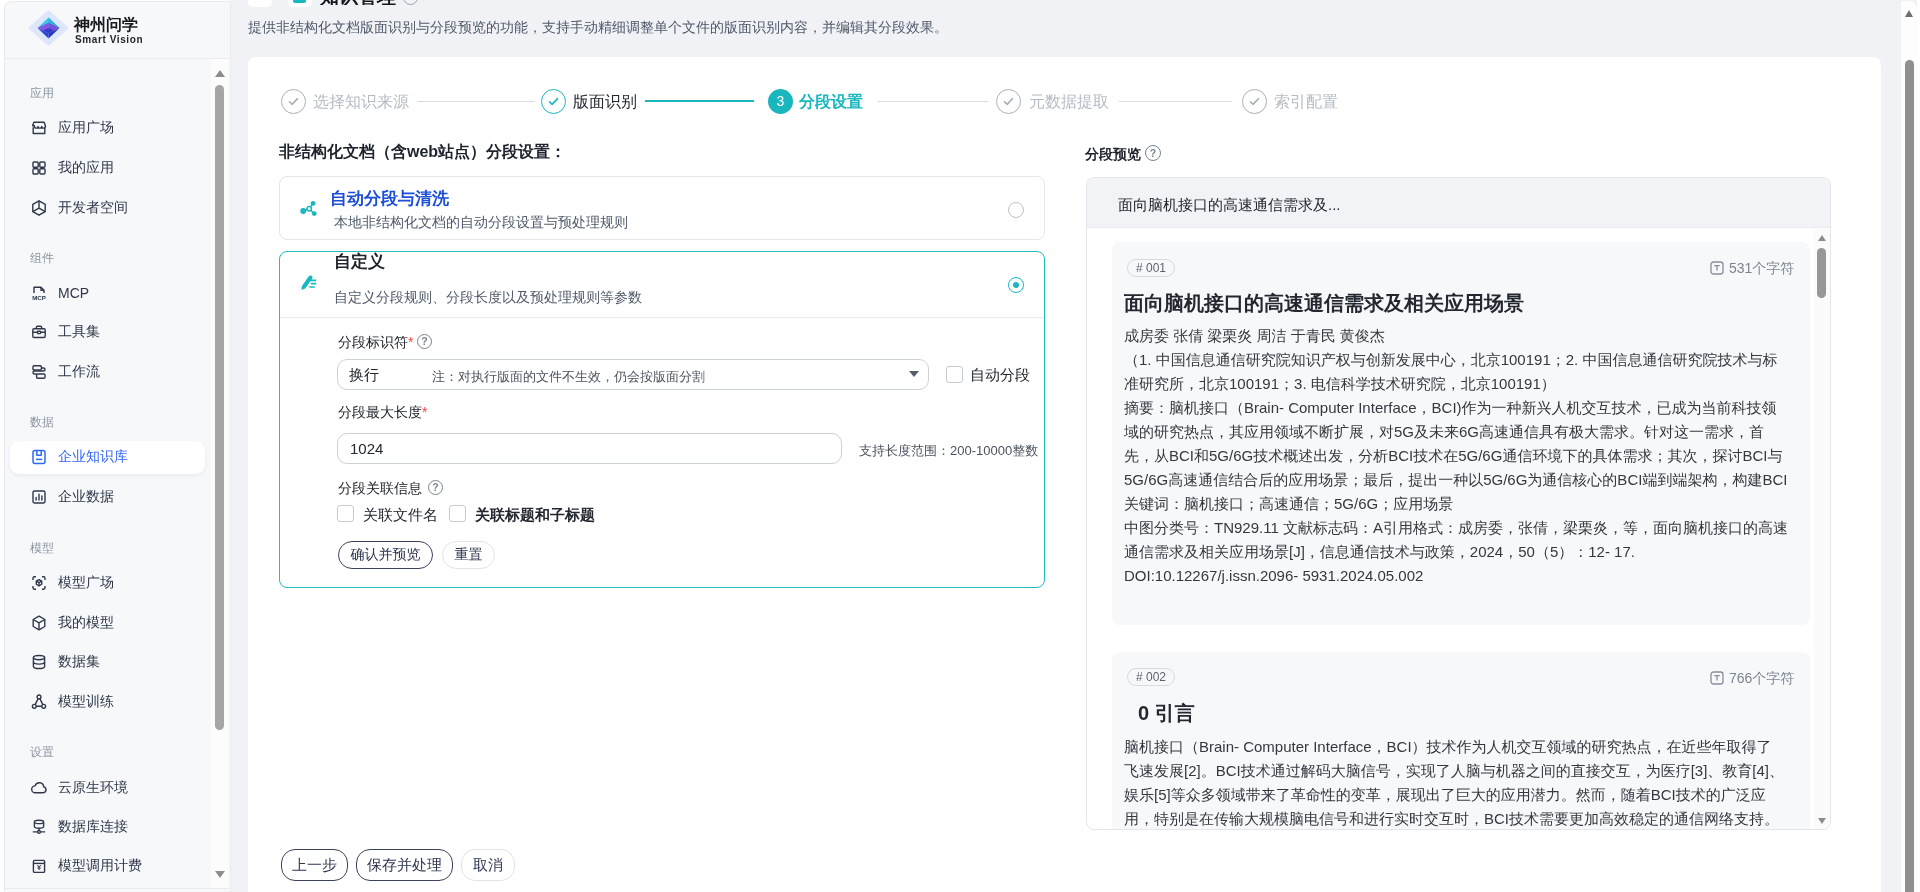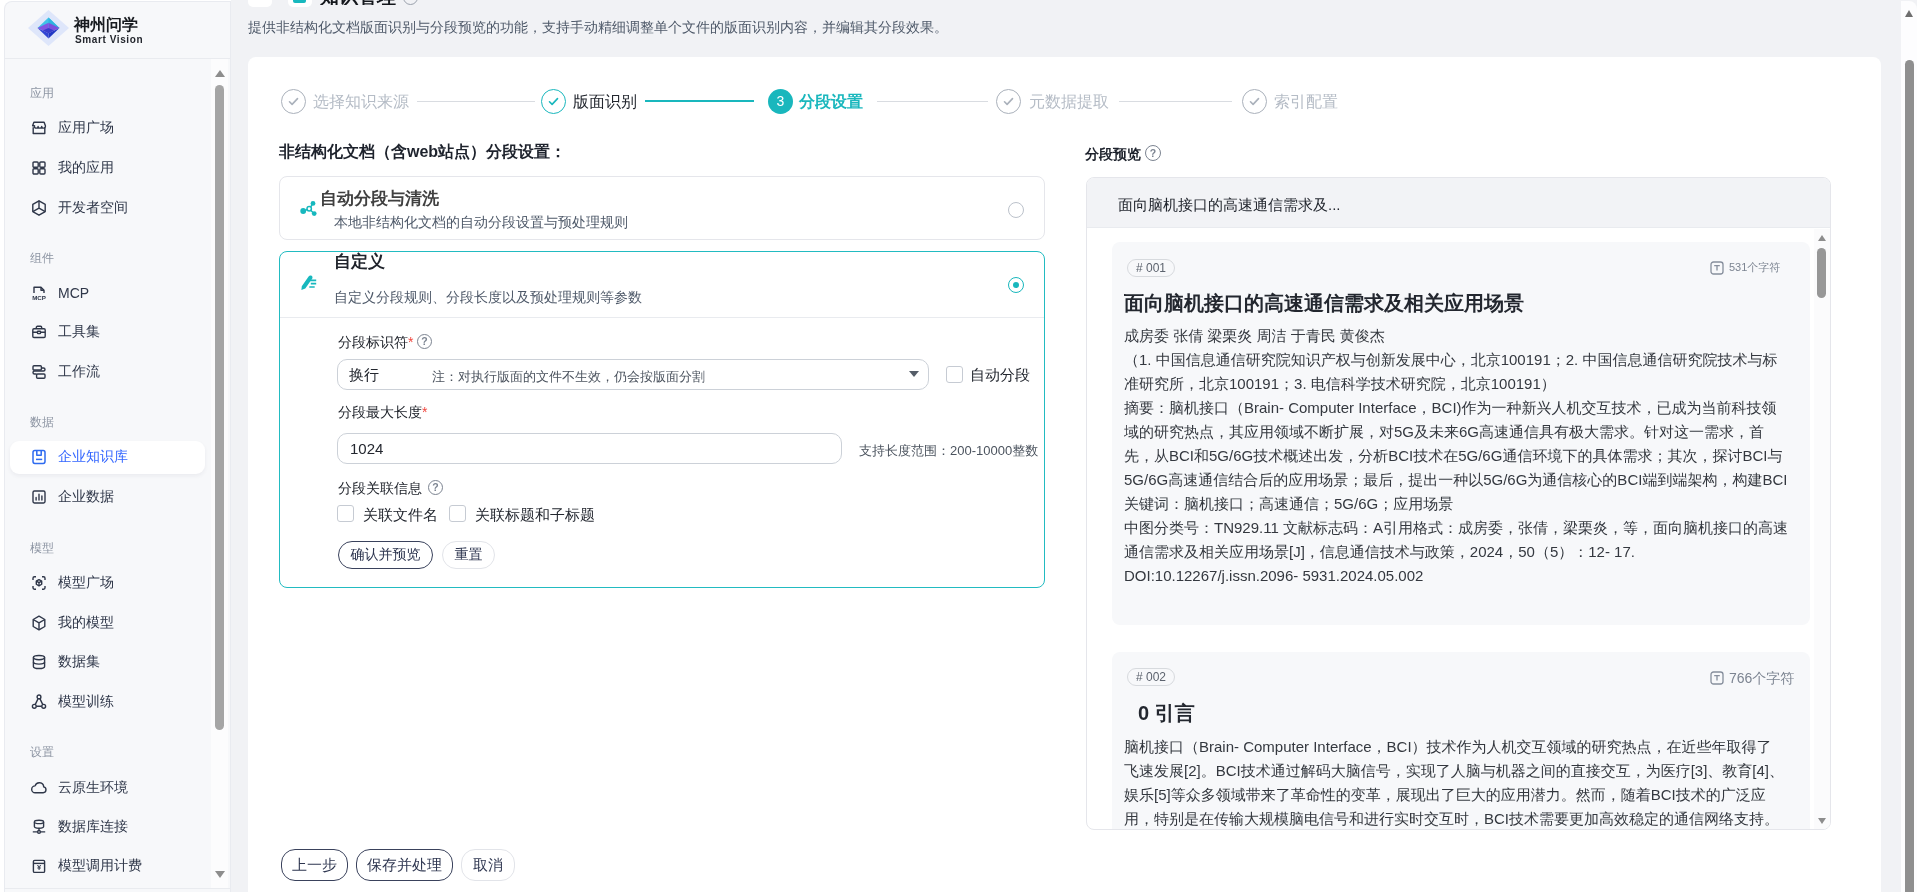--- a/index.html
+++ b/index.html
@@ -185,21 +185,21 @@
   <div class="abs" style="left:279px; top:176px; width:766px; height:64px; border:1px solid #e5e6eb; border-radius:8px; background:#fff;"></div>
   <svg class="abs" style="left:300px; top:200px;" width="18" height="18" viewBox="0 0 18 18">
       <g fill="#17b8be">
         <circle cx="3.2" cy="11" r="2.9"></circle>
         <circle cx="13" cy="3.4" r="2.4"></circle>
         <circle cx="14.2" cy="13.6" r="2.4"></circle>
       </g>
       <circle cx="9.2" cy="8.8" r="2.2" fill="none" stroke="#17b8be" stroke-width="1.5"></circle>
       <path d="M5.4 10.2l1.8-.7M10.5 7l1.6-2M10.7 10.3l2.2 2.2" stroke="#17b8be" stroke-width="1.5" fill="none"></path>
     </svg>
-  <div class="abs" style="left:320px; top:187px; font-size:17px; font-weight:bold; color:#404040;">自动分段与清洗</div>
+  <div class="abs" style="left:330px; top:187px; font-size:17px; font-weight:bold; color:#1d4ed8;">自动分段与清洗</div>
   <div class="abs" style="left:334px; top:214px; font-size:14px; color:#4e5969;">本地非结构化文档的自动分段设置与预处理规则</div>
   <div class="abs" style="left:1008px; top:202px; width:16px; height:16px; border:1.5px solid #bcc2cb; border-radius:50%; background:#fff;"></div>
 
   <div class="abs" style="left:279px; top:251px; width:766px; height:337px; border:1.5px solid #22bbc1; border-radius:8px; background:#fff;"></div>
   <svg class="abs" style="left:300px; top:271px;" width="19" height="20" viewBox="0 0 19 20">
       <path d="M1.8 15.2L8.6 5.4c.7-1 2-1.3 3-.6 1 .7 1.2 2 .5 3l-6.8 9.8-3.9 1.3.4-3.7z" fill="#17b8be"></path>
       <path d="M9.6 9.3l6.6 0M10.8 12.6h5.4M9.3 16h5.4" stroke="#17b8be" stroke-width="1.7" fill="none"></path>
     </svg>
   <div class="abs" style="left:334px; top:250px; font-size:17px; font-weight:bold; color:#20242c;">自定义</div>
   <div class="abs" style="left:334px; top:289px; font-size:14px; color:#4e5969;">自定义分段规则、分段长度以及预处理规则等参数</div>
@@ -219,21 +219,21 @@
   <div class="abs" style="left:338px; top:404px; font-size:14px; color:#20242c; font-weight:500;">分段最大长度<span style="color:#f0443c;">*</span></div>
   <div class="abs" style="left:337px; top:433px; width:505px; height:31px; border:1px solid #ccd1d8; border-radius:10px; background:#fff;"></div>
   <div class="abs" style="left:350px; top:440px; font-size:15px; color:#23272f;">1024</div>
   <div class="abs" style="left:859px; top:442px; font-size:13px; color:#4b535e;">支持长度范围：200-10000整数</div>
 
   <div class="abs" style="left:338px; top:480px; font-size:14px; color:#20242c; font-weight:500;">分段关联信息</div>
   <div class="abs qmark" style="left:428px; top:480px;">?</div>
   <div class="abs" style="left:337px; top:505px; width:17px; height:17px; border:1.5px solid #c6cbd3; border-radius:3px; background:#fff;"></div>
   <div class="abs" style="left:363px; top:506px; font-size:15px; color:#23272f;">关联文件名</div>
   <div class="abs" style="left:449px; top:505px; width:17px; height:17px; border:1.5px solid #c6cbd3; border-radius:3px; background:#fff;"></div>
-  <div class="abs" style="left:475px; top:506px; font-size:15px; color:#23272f;">关联标题和子标题</div>
+  <div class="abs" style="left:475px; top:506px; font-size:15px; color:#23272f;font-weight:bold;">关联标题和子标题</div>
 
   <div class="abs btn-dark" style="left:338px; top:541px; width:95px; height:28px;">确认并预览</div>
   <div class="abs btn-lite" style="left:442px; top:541px; width:53px; height:28px;">重置</div>
 
   <div class="abs btn-dark" style="left:281px; top:849px; width:67px; height:32px; line-height:29px; font-size:15px;">上一步</div>
   <div class="abs btn-dark" style="left:356px; top:849px; width:97px; height:32px; line-height:29px; font-size:15px;">保存并处理</div>
   <div class="abs btn-lite" style="left:461px; top:849px; width:54px; height:32px; line-height:29px; font-size:15px;">取消</div>
 
   <div class="abs" style="left:1085px; top:146px; font-size:14px; font-weight:bold; color:#1d222c;">分段预览</div>
   <div class="abs qmark" style="left:1145px; top:145px; width:16px; height:16px; line-height:14px;">?</div>
@@ -241,21 +241,21 @@
   <div class="abs" style="left:1086px; top:177px; width:745px; height:653px; border:1px solid #e5e6eb; border-radius:8px; background:#fff; overflow:hidden;">
     <div style="position:absolute; left:0; top:0; width:100%; height:50px; background:#f2f3f6; border-bottom:1px solid #e9ebef;"></div>
     <div style="position:absolute; left:31px; top:18px; font-size:15px; color:#23272f;">面向脑机接口的高速通信需求及...</div>
 
     <div style="position:absolute; left:25px; top:64px; width:698px; height:383px; background:#f7f8fa; border-radius:8px;"></div>
     <div class="badge" style="left:40px; top:81px;"># 001</div>
     <svg class="abs" style="left:623px; top:83px;" width="14" height="14" viewBox="0 0 14 14" fill="none" stroke="#868e9c" stroke-width="1.3">
         <rect x="1" y="1" width="12" height="12" rx="2.5"></rect>
         <path d="M4.2 4.6h5.6M7 4.6v5"></path>
       </svg>
-    <div class="abs" style="left:642px; top:82px; font-size:11px; color:#7c8491;">531个字符</div>
+    <div class="abs" style="left:642px; top:82px; font-size:14px; color:#7c8491;">531个字符</div>
     <div class="abs" style="left:37px; top:112px; font-size:20px; font-weight:bold; color:#23272f;">面向脑机接口的高速通信需求及相关应用场景</div>
     <div class="abs ptext" style="left:37px; top:146px;">
       <div>成房委 张倩 梁栗炎 周洁 于青民 黄俊杰</div>
       <div>（1. 中国信息通信研究院知识产权与创新发展中心，北京100191；2. 中国信息通信研究院技术与标</div>
       <div>准研究所，北京100191；3. 电信科学技术研究院，北京100191）</div>
       <div>摘要：脑机接口（Brain- Computer Interface，BCI)作为一种新兴人机交互技术，已成为当前科技领</div>
       <div>域的研究热点，其应用领域不断扩展，对5G及未来6G高速通信具有极大需求。针对这一需求，首</div>
       <div>先，从BCI和5G/6G技术概述出发，分析BCI技术在5G/6G通信环境下的具体需求；其次，探讨BCI与</div>
       <div>5G/6G高速通信结合后的应用场景；最后，提出一种以5G/6G为通信核心的BCI端到端架构，构建BCI</div>
       <div>关键词：脑机接口；高速通信；5G/6G；应用场景</div>

